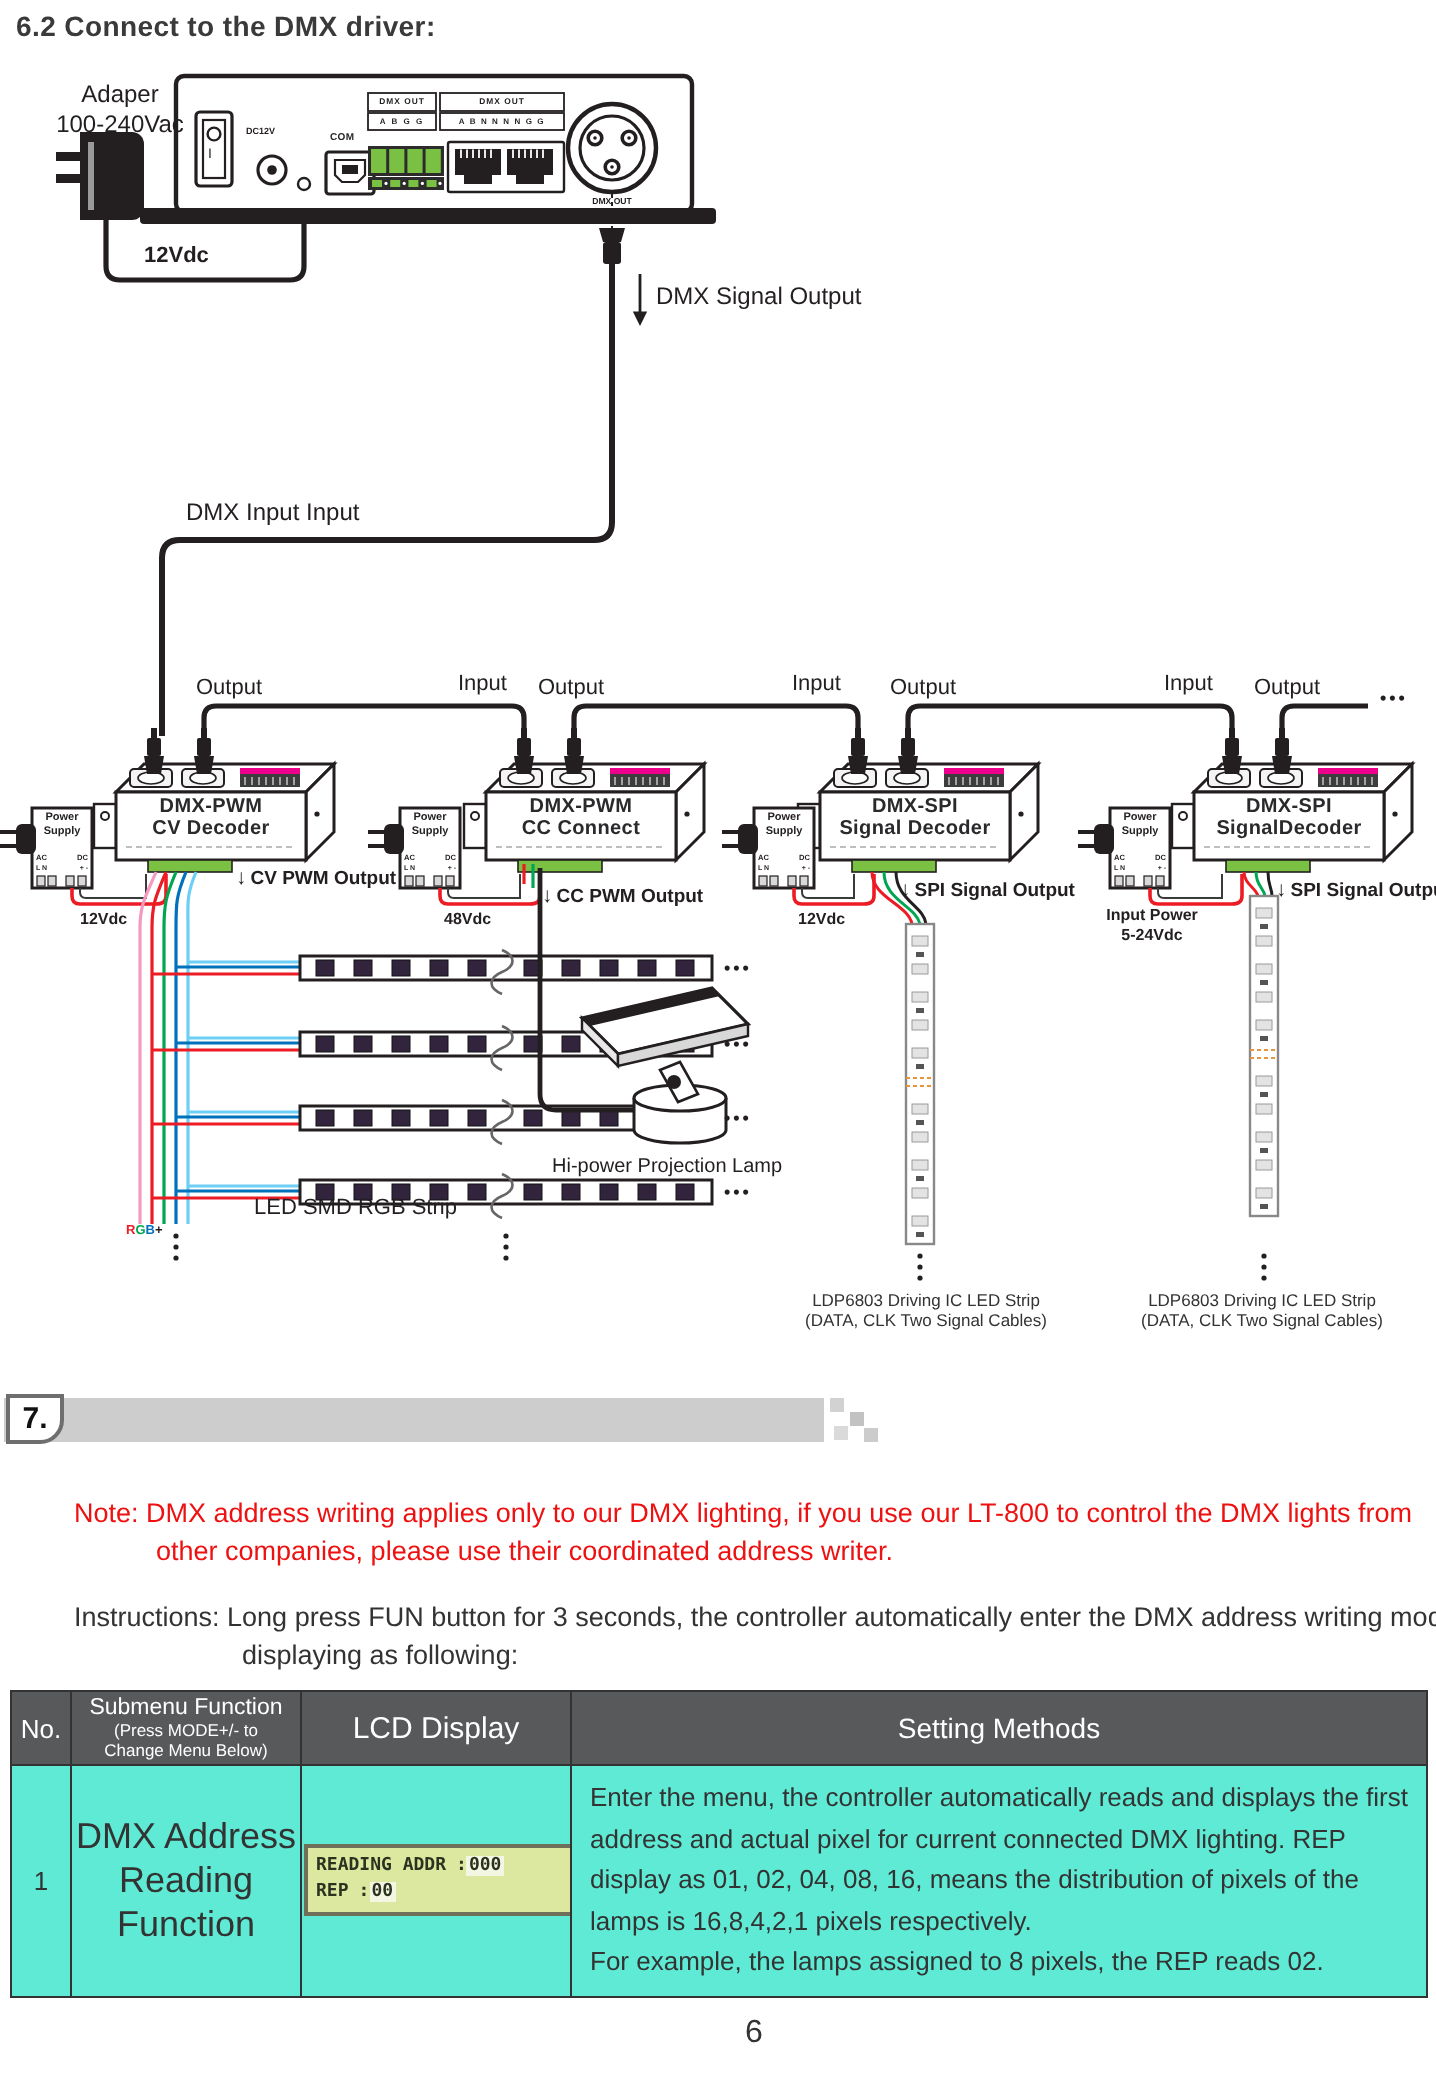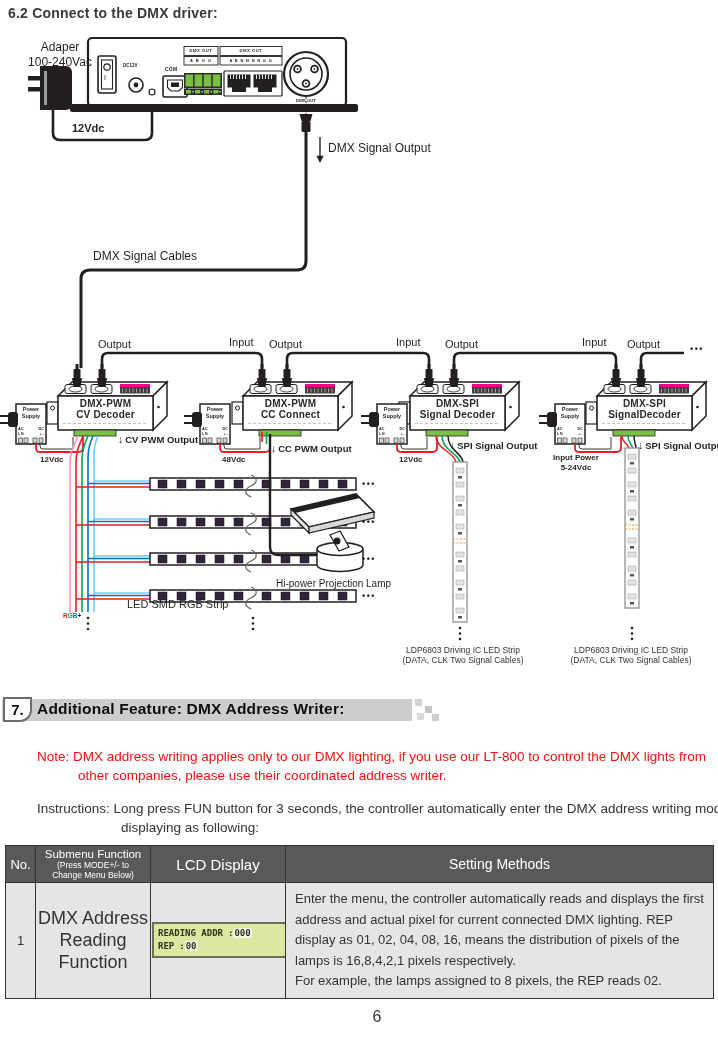--- a/index.html
+++ b/index.html
@@ -34,21 +34,21 @@
   .instr{left:0;top:799px;width:660px;padding-left:121px;text-indent:-84px;
         font-size:13.5px;line-height:19px;color:#333;}
   table.t{position:absolute;left:5px;top:845px;width:708px;border-collapse:collapse;table-layout:fixed;}
   table.t th,table.t td{border:1.5px solid #333;}
   table.t thead th{background:#58595b;color:#fff;font-weight:400;vertical-align:middle;padding:2px;}
   .th-no{font-size:13px;}
   .th-sub1{font-size:11.5px;line-height:13px;}
   .th-sub2{font-size:8.5px;line-height:9.5px;}
   .th-lcd{font-size:15px;}
   .th-m{font-size:14px;}
-  table.t tbody td{background:#e5e5e5;color:#333;vertical-align:middle;}
+  table.t tbody td{background:#5eead4;color:#333;vertical-align:middle;}
   .td-no{font-size:13px;text-align:center;}
   .td-sub{font-size:18px;text-align:center;line-height:22px;}
   .td-m{font-size:13px;line-height:20.5px;padding:6px 8px 6px 9px;vertical-align:top;}
   .td-m div{margin:0;}
   .lcd{width:124px;margin:0 auto;background:#dce79f;border:2px solid #70705a;
        padding:3px 4px;font-family:"DejaVu Sans Mono",monospace;font-size:9px;
        font-weight:bold;color:#2b3320;line-height:13px;white-space:nowrap;}
   .lcd .sep{margin-left:5px;}
   .lcd .val{background:#f3f6e3;padding:0 1px;}
   .pgnum{left:0;right:0;top:1008px;text-align:center;font-size:16px;color:#333;}
@@ -342,21 +342,21 @@
   <div class="abs lab11 b" style="left:72px;top:122px;">12Vdc</div>
   <div class="abs" style="left:123px;top:63px;font-size:4.5px;font-weight:bold;">DC12V</div>
   <div class="abs" style="left:104px;top:74px;font-size:7px;">I</div>
   <div class="abs dev-tiny" style="left:165px;top:66px;">COM</div>
   <div class="abs pin-row ctr" style="left:184px;top:48px;width:34px;">DMX OUT</div>
   <div class="abs ctr" style="left:184px;top:58px;width:34px;font-size:4px;font-weight:bold;letter-spacing:1px;">A B G G</div>
   <div class="abs pin-row ctr" style="left:220px;top:48px;width:62px;">DMX OUT</div>
   <div class="abs ctr" style="left:220px;top:58px;width:62px;font-size:4px;font-weight:bold;letter-spacing:.8px;">A B N N N N G G</div>
   <div class="abs ctr" style="left:288px;top:98px;width:36px;font-size:4.3px;font-weight:bold;">DMX OUT</div>
   <div class="abs lab12" style="left:328px;top:141px;">DMX Signal Output</div>
-  <div class="abs lab12" style="left:93px;top:249px;">DMX Signal Cables</div>
+  <div class="abs lab12" style="left:93px;top:249px;">DMX Input Input</div>
 
   <div class="abs lab11" style="left:98px;top:338px;">Output</div>
   <div class="abs lab11" style="left:229px;top:336px;">Input</div>
   <div class="abs lab11" style="left:269px;top:338px;">Output</div>
   <div class="abs lab11" style="left:396px;top:336px;">Input</div>
   <div class="abs lab11" style="left:445px;top:338px;">Output</div>
   <div class="abs lab11" style="left:582px;top:336px;">Input</div>
   <div class="abs lab11" style="left:627px;top:338px;">Output</div>
   <div class="abs ell" style="left:690px;top:344px;">•••</div>
 
@@ -467,21 +467,20 @@
     <div>LDP6803 Driving IC LED Strip</div>
       <div>(DATA, CLK Two Signal Cables)</div>
   </div>
 
   <div class="abs s7bar" style="left:2px;top:699px;width:410px;"></div>
   <div class="px" style="left:415px;top:699px;background:#d2d2d2;"></div>
   <div class="px" style="left:425px;top:706px;background:#c2c2c2;"></div>
   <div class="px" style="left:417px;top:713px;background:#dadada;"></div>
   <div class="px" style="left:432px;top:714px;background:#cccccc;"></div>
   <div class="abs s7num" style="left:3px;top:697px;">7.</div>
-  <div class="abs s7title" style="left:37px;top:700px;">Additional Feature: DMX Address Writer:</div>
 
   <div class="abs note">Note: DMX address writing applies only to our DMX lighting, if you use our LT-800 to control the DMX lights from other companies, please use their coordinated address writer.</div>
   <div class="abs instr">Instructions: Long press FUN button for 3 seconds, the controller automatically enter the DMX address writing mode, displaying as following:</div>
 
   <table class="t">
     <colgroup>
       <col style="width:30px">
         <col style="width:115px">
         <col style="width:135px">
         <col style="width:428px">

